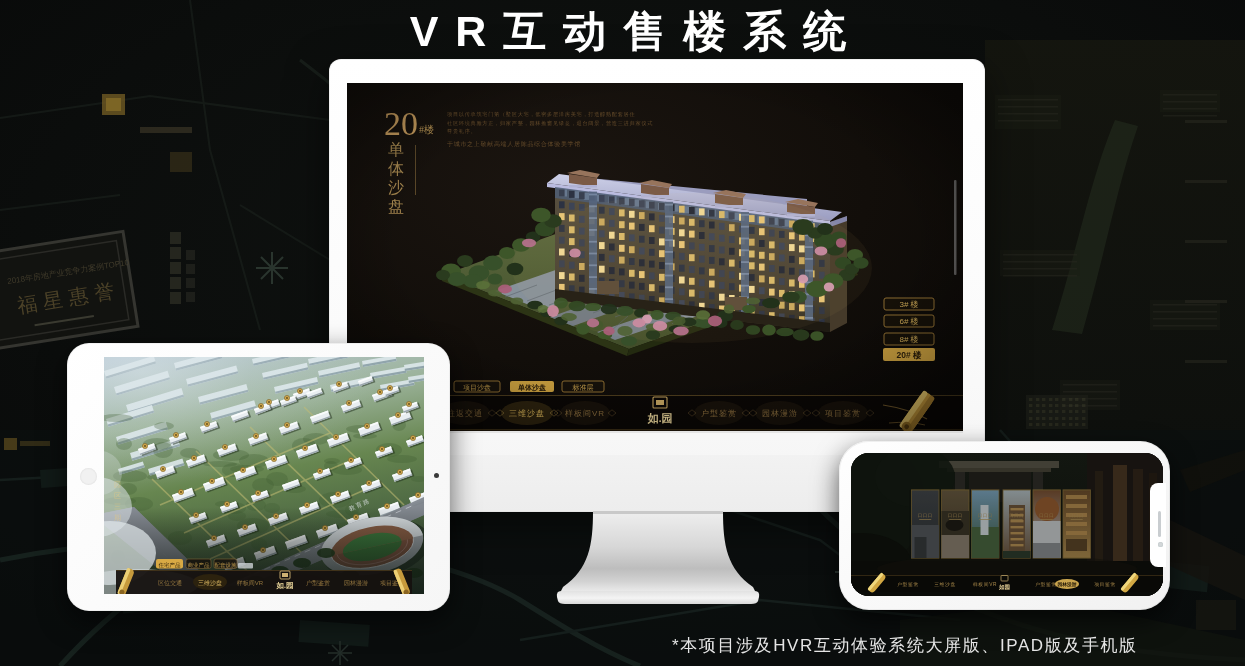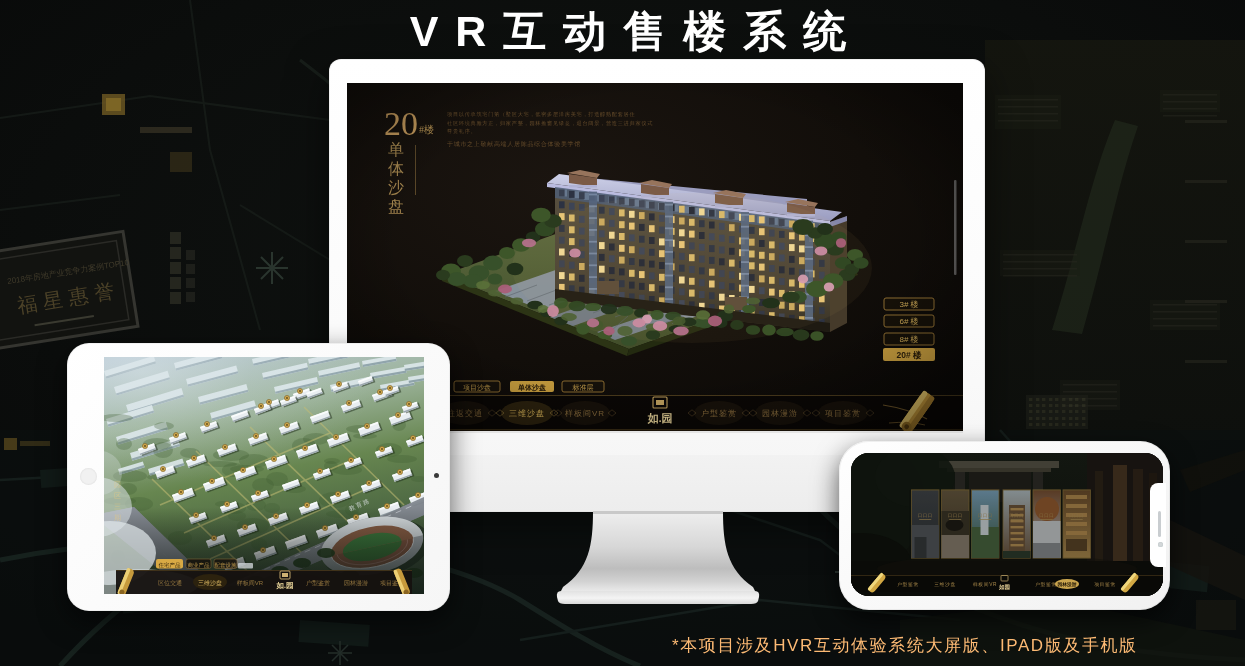--- a/index.html
+++ b/index.html
@@ -1,20 +1,20 @@
 <!DOCTYPE html>
 <html><head><meta charset="utf-8">
 <style>
   html,body{margin:0;padding:0;background:#070808;}
   #canvas{position:relative;width:1245px;height:666px;overflow:hidden;background:#0b0d0c;
     font-family:"Liberation Sans", sans-serif;}
   .abs{position:absolute;}
   #title{left:14px;top:3px;width:1245px;text-align:center;color:#ffffff;
     font-size:43px;font-weight:bold;letter-spacing:17px;}
-  #note{left:672px;top:634px;color:#fdba74;font-size:17px;letter-spacing:1.6px;}
+  #note{left:672px;top:634px;color:#e5e5e5;font-size:17px;letter-spacing:1.6px;}
   #monitor{left:329px;top:59px;width:656px;height:453px;background:linear-gradient(#ffffff,#fbfbfb 60%,#f4f4f4);
     border-radius:12px;box-shadow:inset 0 0 0 1px rgba(0,0,0,0.06), 0 14px 40px rgba(0,0,0,0.55);}
   #mscreen{left:347px;top:83px;width:616px;height:348px;background:#0d0a07;}
   #mchin{left:330px;top:455px;width:654px;height:56px;background:linear-gradient(#f2f2f2,#ededed);border-radius:0 0 12px 12px;}
   #mseam{left:347px;top:431px;width:616px;height:2px;background:#d8d8d8;opacity:0.6;}
   #stand{left:555px;top:511px;width:210px;height:98px;}
   #ipad{left:67px;top:343px;width:383px;height:268px;background:linear-gradient(135deg,#ffffff,#f6f6f6);
     border-radius:22px;box-shadow:0 10px 28px rgba(0,0,0,0.6), inset 0 0 0 1px rgba(0,0,0,0.05);}
   #ipadscr{left:104px;top:357px;width:320px;height:237px;background:#222;overflow:hidden;}
   #ipadhome{left:80px;top:468px;width:17px;height:17px;border-radius:50%;background:#f1f1f1;box-shadow:inset 0 0 2px rgba(0,0,0,0.12);}

